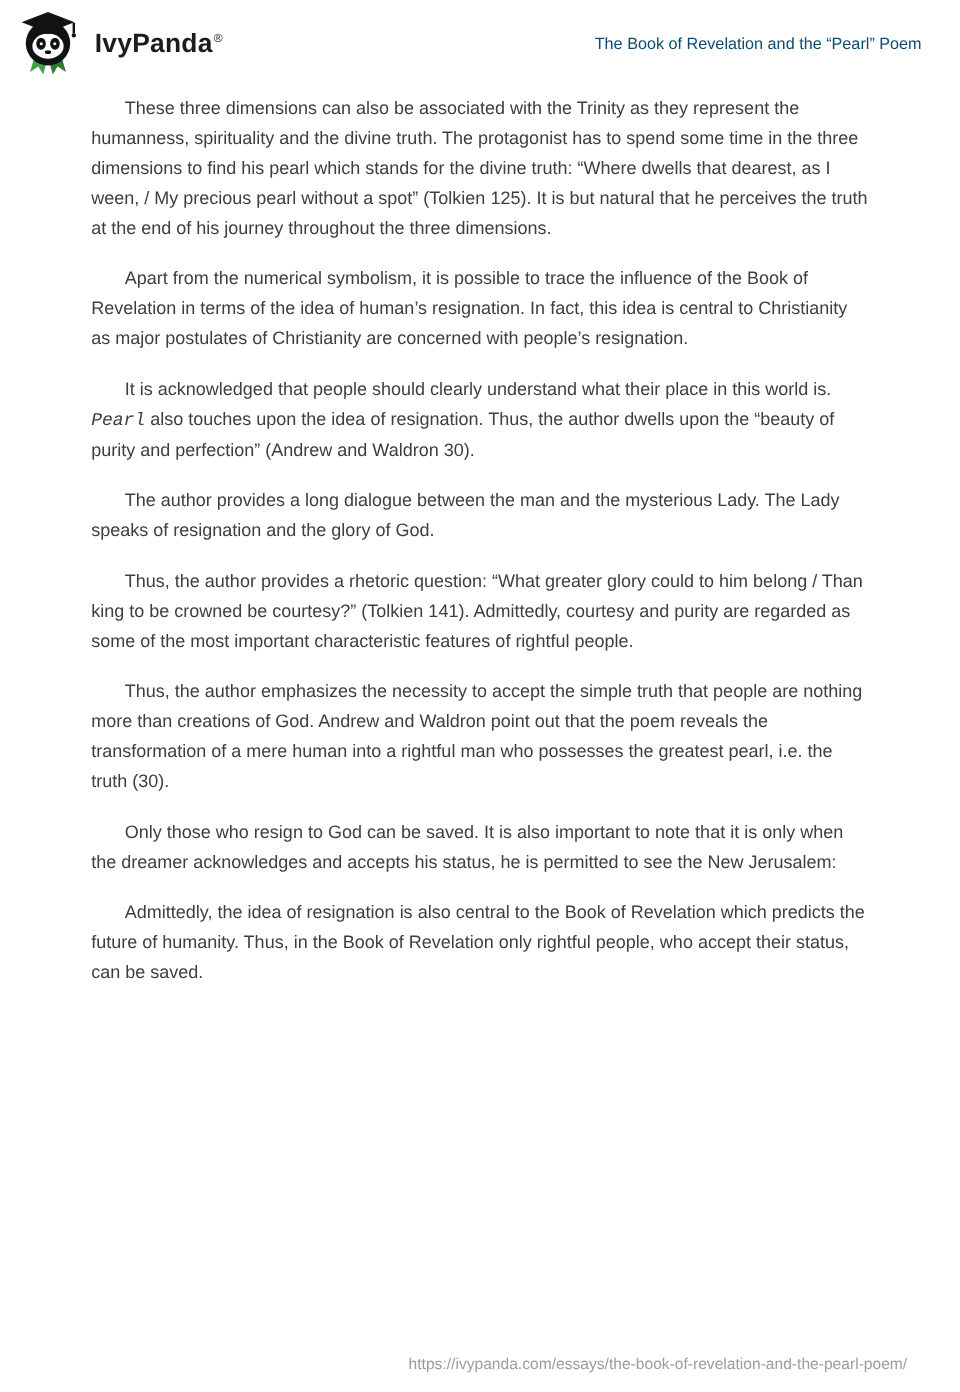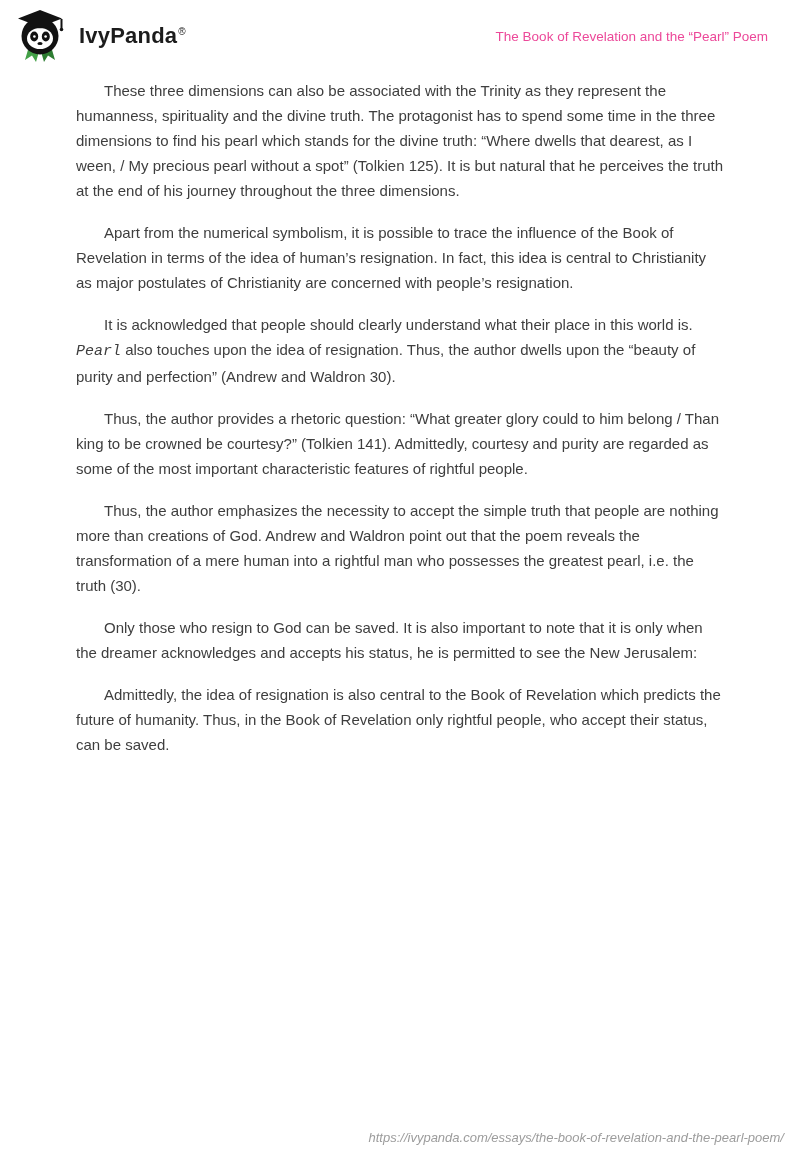--- a/index.html
+++ b/index.html
@@ -33,40 +33,39 @@
     letter-spacing: 0.2px;
   }
   .brand-text sup {
     font-size: 10px;
     font-weight: 400;
     vertical-align: super;
     margin-left: 1px;
   }
   .doc-title {
     font-size: 13.5px;
-    color: #ec4899;
+    color: #0c4a6e;
     text-align: right;
     max-width: 430px;
   }
   .article {
     padding: 16px 77px 0 76px;
   }
   .article p {
     font-size: 15px;
     line-height: 25px;
     color: #3e3e3e;
     text-indent: 28px;
     margin: 0 0 17px 0;
   }
   .article p em { font-style: italic; font-family: Liberation Mono, monospace; }
   .footer {
     position: absolute;
-    right: 16px;
+    right: 44px;
     bottom: 14px;
-    font-style: italic;
   }
   .source-url {
     font-size: 13px;
     color: #9c9c9c;
     text-decoration: none;
   }
 </style>
 </head>
 <body>
 
@@ -101,20 +100,21 @@
       </span>
       <span class="brand-text"><span>IvyPanda</span><sup>®</sup></span>
     </div>
     <div class="doc-title">The Book of Revelation and the “Pearl” Poem</div>
   </header>
 
   <main class="article">
       <p><span>These three dimensions can also be associated with the Trinity as they represent the humanness, spirituality and the divine truth. The protagonist has to spend some time in the three dimensions to find his pearl which stands for the divine truth: “Where dwells that dearest, as I ween, / My precious pearl without a spot” (Tolkien 125). It is but natural that he perceives the truth at the end of his journey throughout the three dimensions.</span></p>
       <p><span>Apart from the numerical symbolism, it is possible to trace the influence of the Book of Revelation in terms of the idea of human’s resignation. In fact, this idea is central to Christianity as major postulates of Christianity are concerned with people’s resignation.</span></p>
       <p><span>It is acknowledged that people should clearly understand what their place in this world is. </span><em>Pearl</em><span> also touches upon the idea of resignation. Thus, the author dwells upon the “beauty of purity and perfection” (Andrew and Waldron 30).</span></p>
+      <p><span>The author provides a long dialogue between the man and the mysterious Lady. The Lady speaks of resignation and the glory of God.</span></p>
       <p><span>Thus, the author provides a rhetoric question: “What greater glory could to him belong / Than king to be crowned be courtesy?” (Tolkien 141). Admittedly, courtesy and purity are regarded as some of the most important characteristic features of rightful people.</span></p>
       <p><span>Thus, the author emphasizes the necessity to accept the simple truth that people are nothing more than creations of God. Andrew and Waldron point out that the poem reveals the transformation of a mere human into a rightful man who possesses the greatest pearl, i.e. the truth (30).</span></p>
       <p><span>Only those who resign to God can be saved. It is also important to note that it is only when the dreamer acknowledges and accepts his status, he is permitted to see the New Jerusalem:</span></p>
       <p><span>Admittedly, the idea of resignation is also central to the Book of Revelation which predicts the future of humanity. Thus, in the Book of Revelation only rightful people, who accept their status, can be saved.</span></p>
     </main>
 
   <footer class="footer">
     <a class="source-url" href="#">https://ivypanda.com/essays/the-book-of-revelation-and-the-pearl-poem/</a>
   </footer>
 

